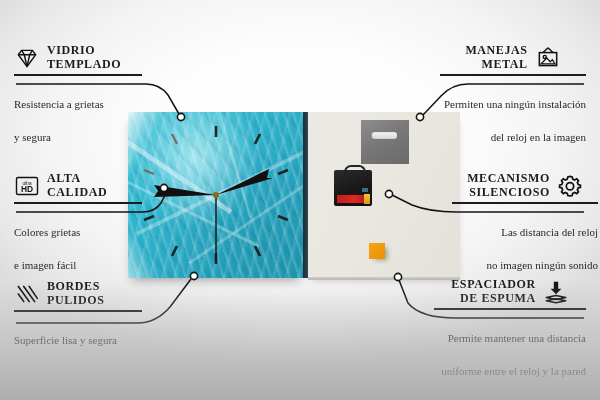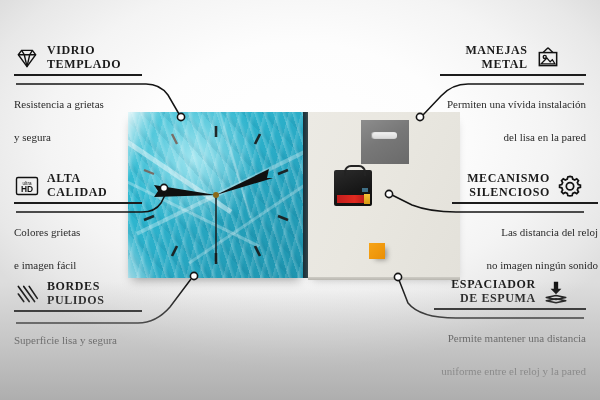--- a/index.html
+++ b/index.html
@@ -246,22 +246,22 @@
         <svg viewBox="0 0 24 24" fill="none" stroke="currentColor" stroke-width="1.3">
           <path d="M12 2.5 L7.5 7"></path>
             <path d="M12 2.5 L16.5 7"></path>
           <rect x="4" y="7" width="16" height="12" stroke-width="1.4"></rect>
           <circle cx="9" cy="11" r="1.4"></circle>
           <path d="M5.5 17.5 L11 12 L14 15.5 L16 13.5 L18.5 17.5 Z" stroke-width="1.1"></path>
         </svg>
       </span>
     </div>
     <div class="rule"></div>
-    <div class="sub">Permiten una vívida instalación</div>
-    <div class="sub">del lisa en la pared</div>
+    <div class="sub">Permiten una ningún instalación</div>
+    <div class="sub">del reloj en la imagen</div>
   </div>
 
   <div class="callout right c-mecanismo">
     <div class="head">
       <span>
         <span class="ttl" style="display:block">MECANISMO</span>
         <span class="ttl" style="display:block">SILENCIOSO</span>
       </span>
       <span class="ico">
         <svg viewBox="0 0 24 24" fill="none" stroke="currentColor" stroke-width="1.6">

